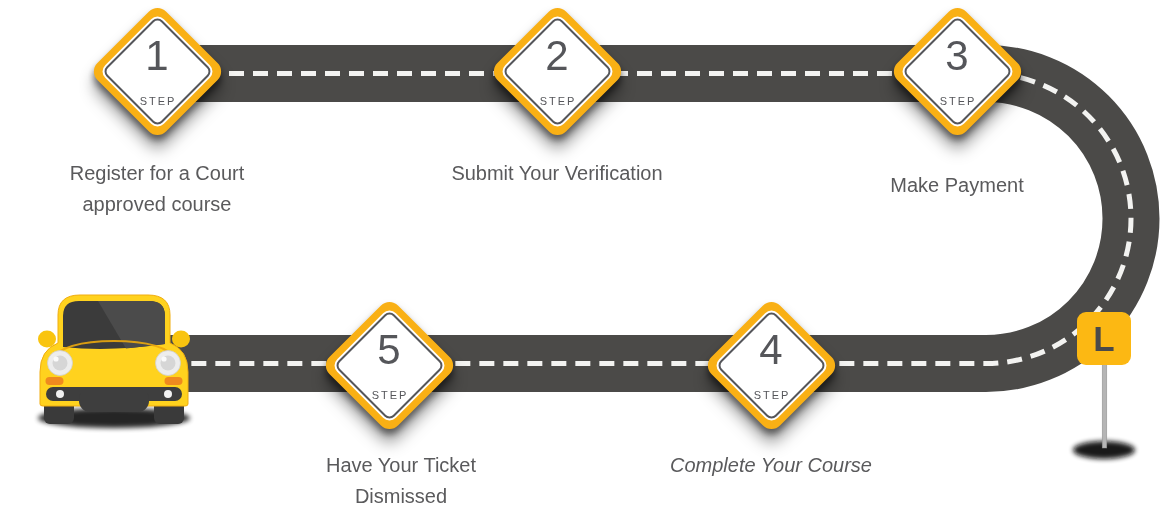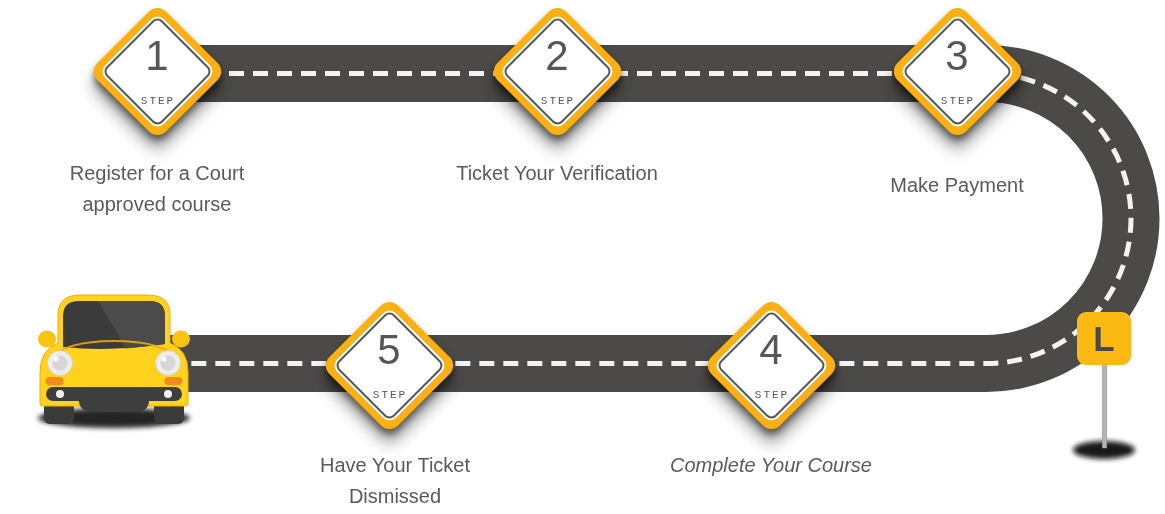--- a/index.html
+++ b/index.html
@@ -20,35 +20,35 @@
   .step-face{
     position:absolute;inset:9px;background:#ffffff;
     border:2.5px solid #55565A;border-radius:7px;
     box-shadow:0 0 0 2px #ffffff;
   }
   .step-content{
     position:absolute;inset:0;z-index:1;display:flex;flex-direction:column;
     align-items:center;justify-content:center;
   }
   .step-number{font-size:42px;line-height:1;color:#55565A;}
-  .step-label{font-size:11px;letter-spacing:2px;text-indent:2px;color:#55565A;margin-top:18px;font-family:Liberation Mono, monospace;}
+  .step-label{font-size:11px;letter-spacing:2px;text-indent:2px;color:#55565A;margin-top:18px;}
   
   .caption{
     position:absolute;width:300px;text-align:center;
     font-size:20px;line-height:31px;color:#5A5A5C;
   }
   .pos-step1{left:108.5px;top:22.5px;}
   .pos-step2{left:508.5px;top:22.5px;}
   .pos-step3{left:908.5px;top:22.5px;}
   .pos-step5{left:340.5px;top:316.5px;}
   .pos-step4{left:722.5px;top:316.5px;}
   .pos-cap1{left:7px;top:158px;}
   .pos-cap2{left:407px;top:158px;}
   .pos-cap3{left:807px;top:170px;}
-  .pos-cap5{left:245px;top:450px;}
+  .pos-cap5{left:251px;top:450px;}
   .pos-cap4{left:621px;top:450px;font-style:italic;}
 </style>
 </head>
 <body>
 
 <div class="stage">
 
   <svg class="scene" width="1165" height="514" viewBox="0 0 1165 514">
     <defs>
       <filter id="soft" x="-50%" y="-50%" width="200%" height="200%">
@@ -142,21 +142,21 @@
       <div class="step-number">4</div>
       <div class="step-label">STEP</div>
     </div>
   </div>
 
   <div class="caption pos-cap1">
     <div>Register for a Court</div>
     <div>approved course</div>
   </div>
   <div class="caption pos-cap2">
-    <div>Ticket Your Verification</div>
+    <div>Submit Your Verification</div>
   </div>
   <div class="caption pos-cap3">
     <div>Make Payment</div>
   </div>
   <div class="caption pos-cap5">
     <div>Have Your Ticket</div>
     <div>Dismissed</div>
   </div>
   <div class="caption pos-cap4">
     <div>Complete Your Course</div>

